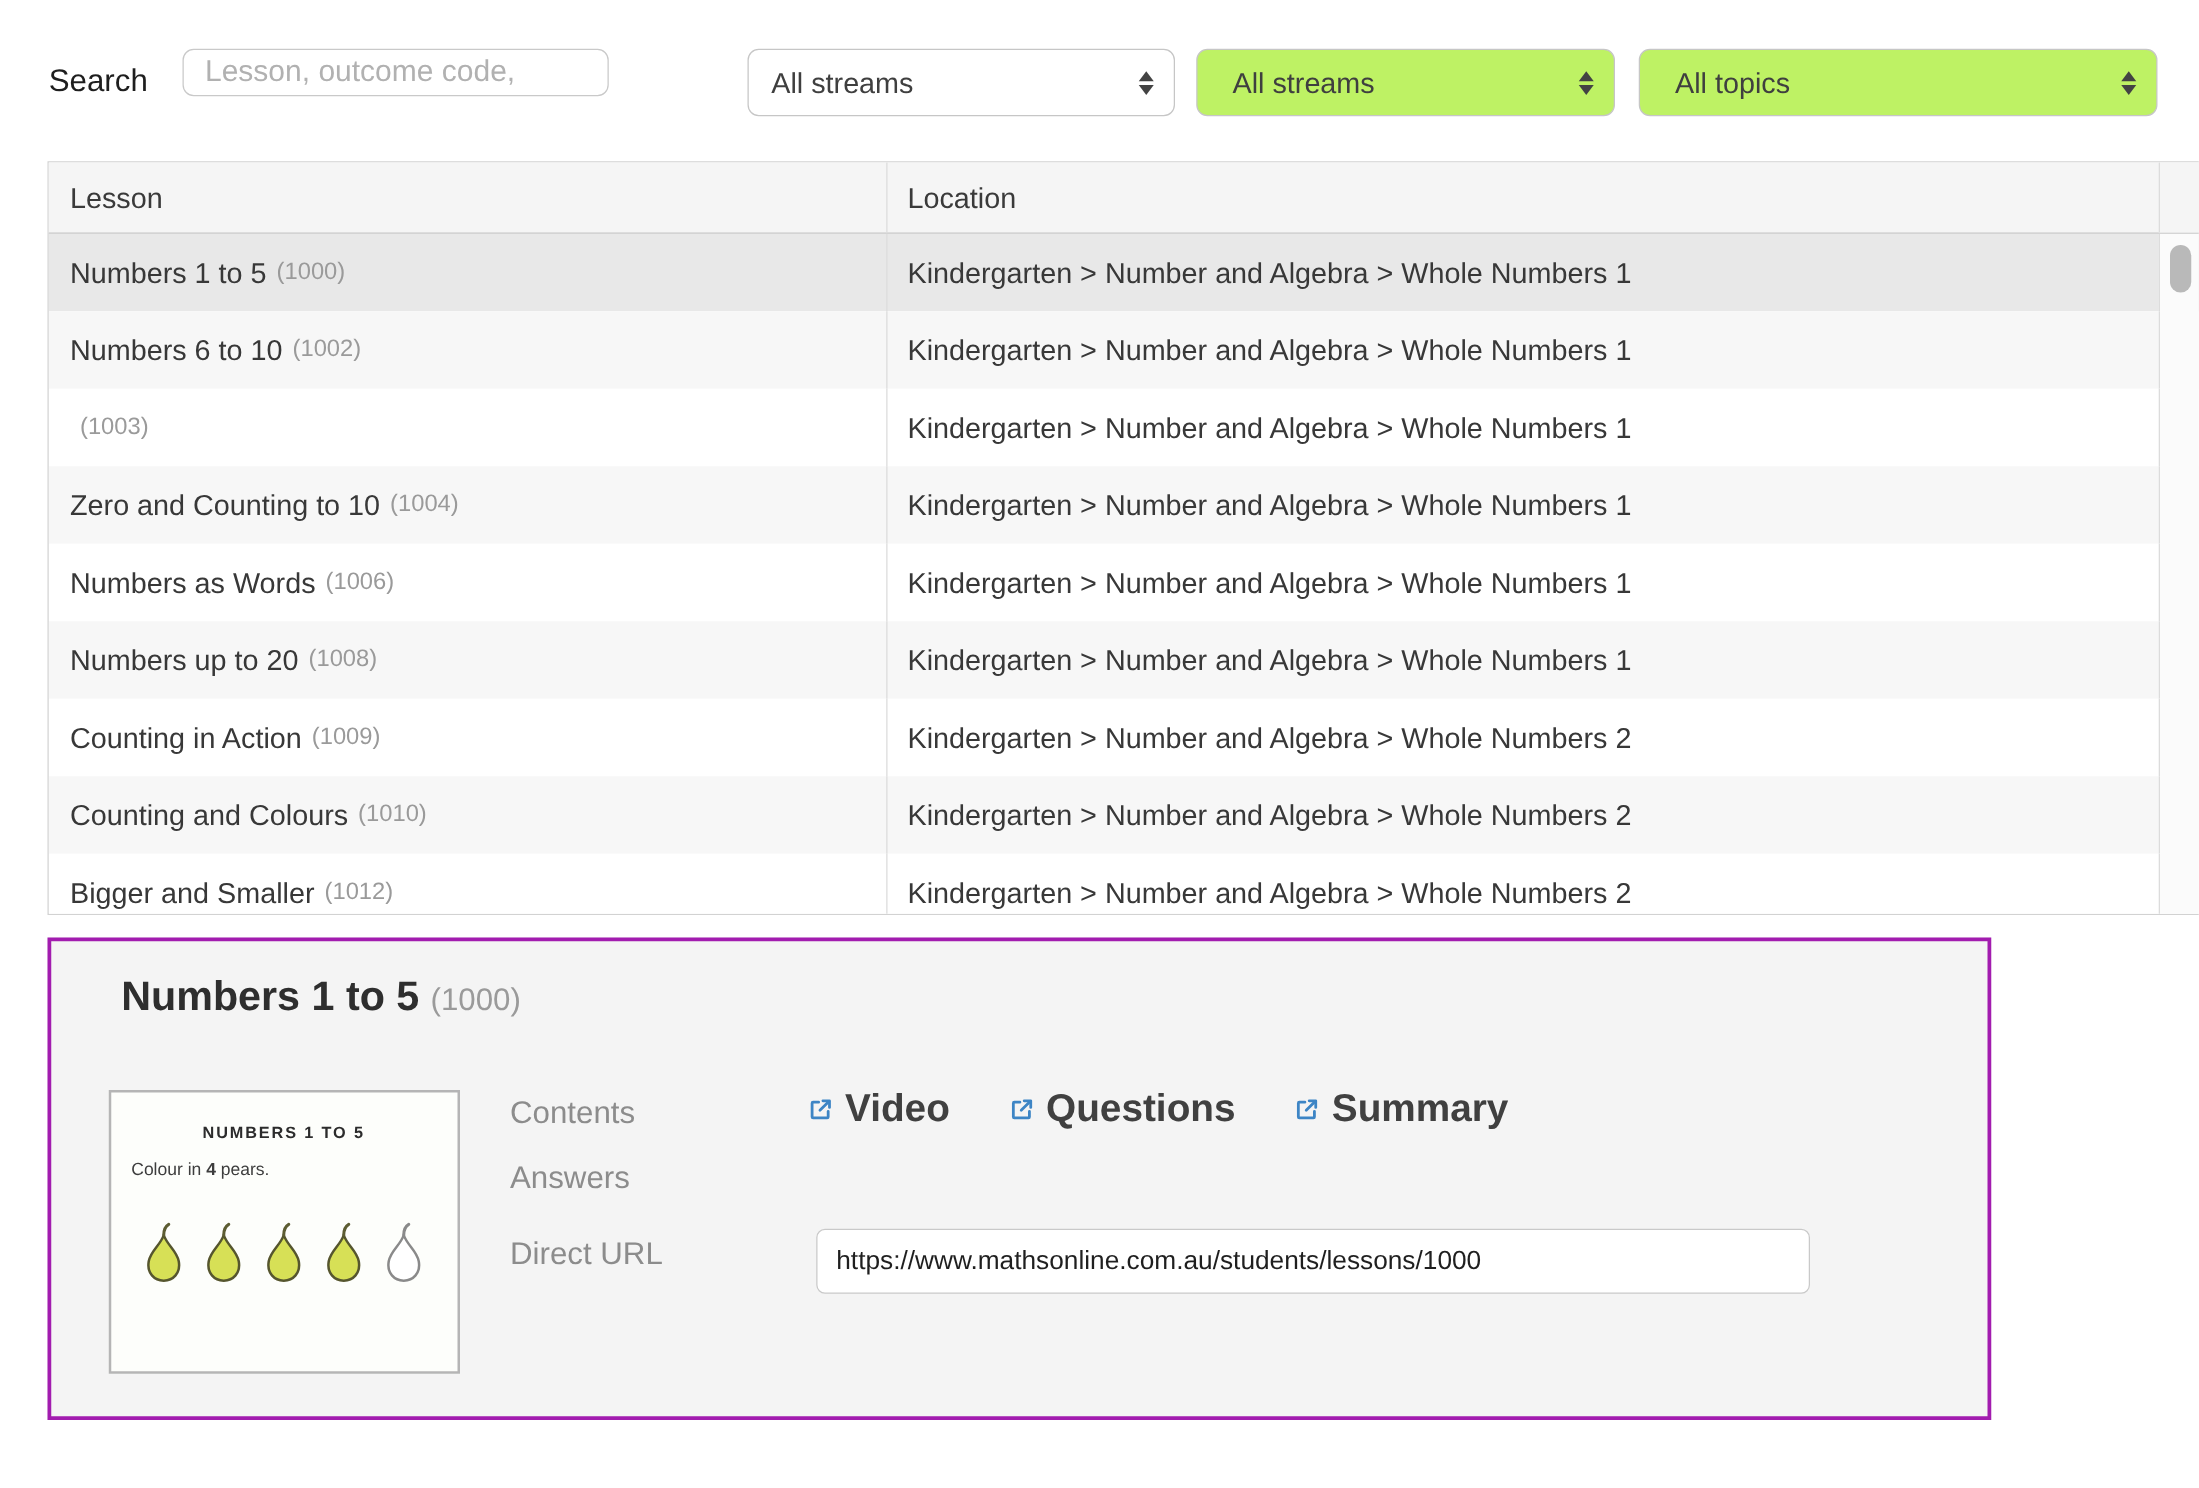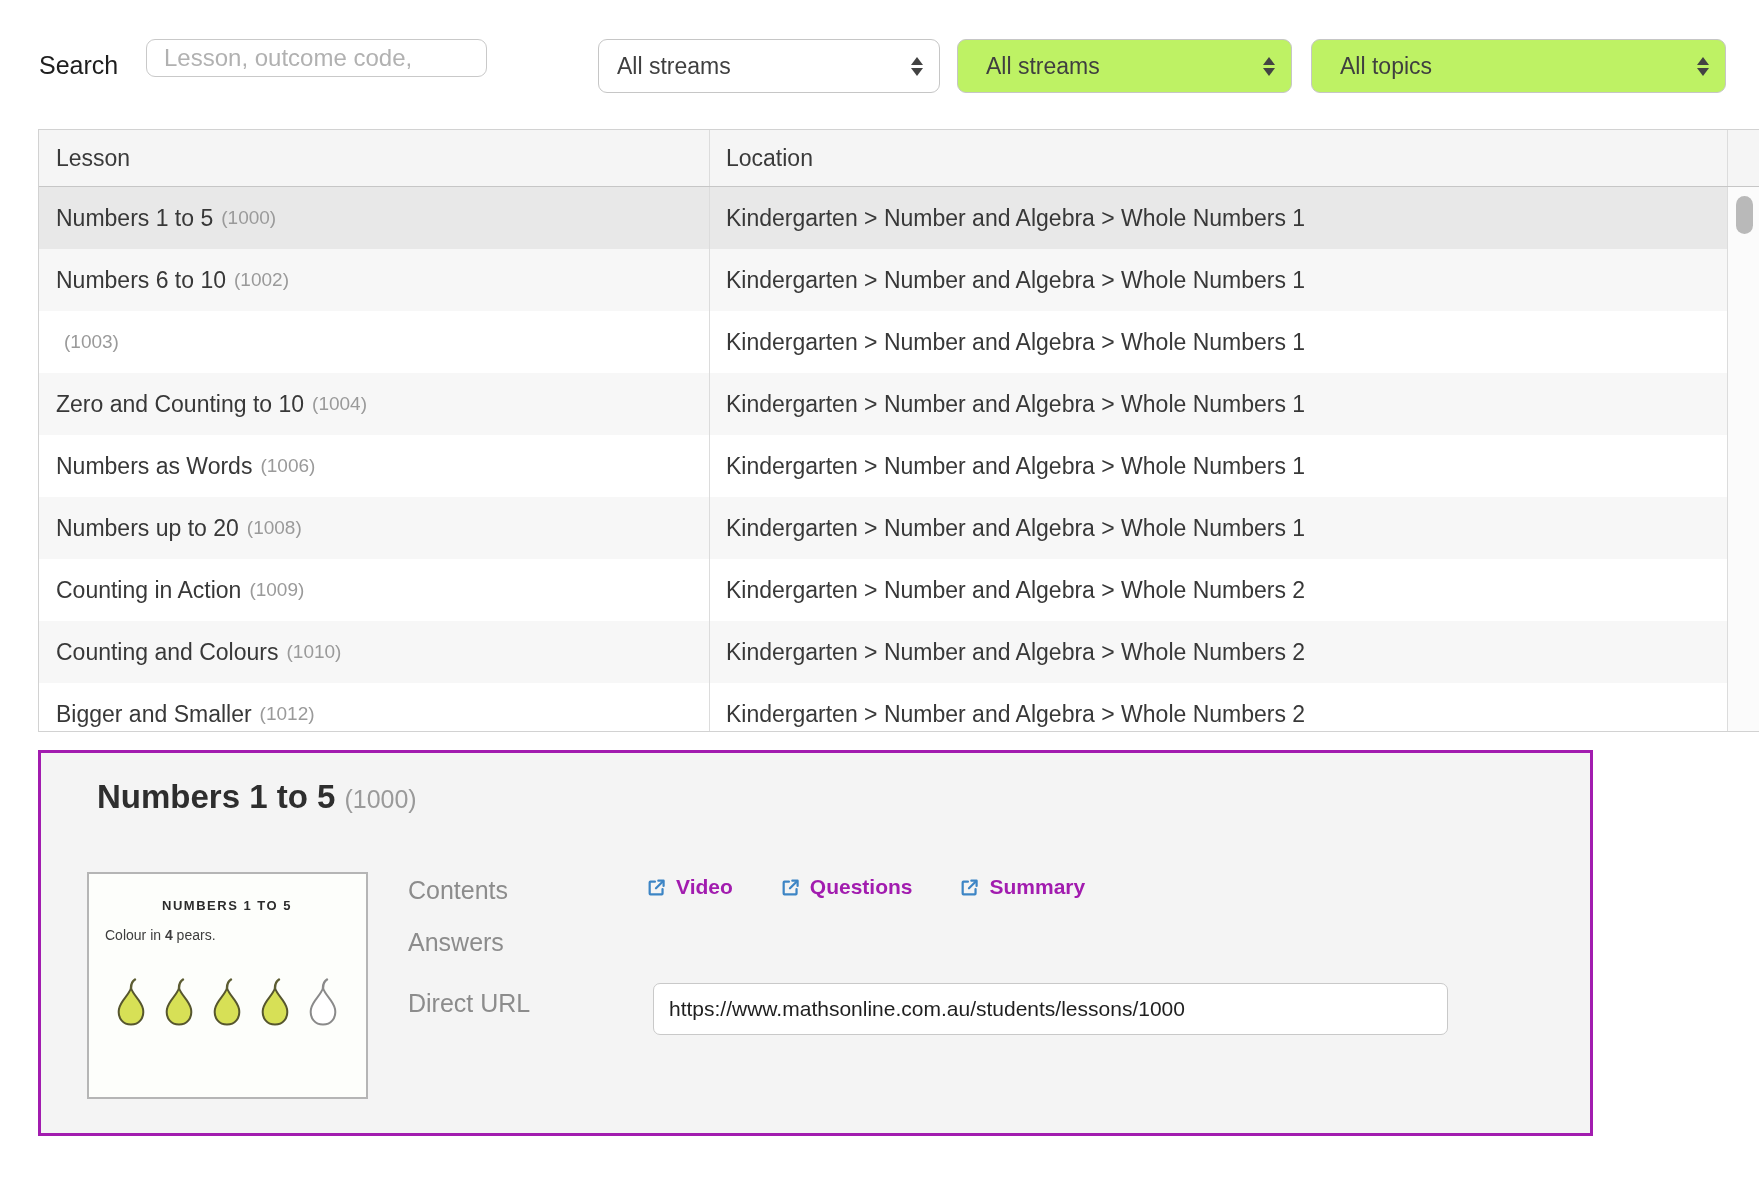--- a/index.html
+++ b/index.html
@@ -46,21 +46,21 @@
     background:#f4f4f4;border:3px solid #a21caf;}
   .detail-title{position:absolute;left:56px;top:25px;font-size:33px;font-weight:700;color:#2e2e2e;}
   .detail-title .code{font-size:25px;font-weight:400;color:#9a9a9a;margin-left:9px;}
   .thumb{position:absolute;left:46px;top:119px;width:281px;height:227px;box-sizing:border-box;
     background:#fdfefb;border:2px solid #b5b5b5;}
   .meta-label{position:absolute;left:367px;font-size:25px;color:#8c8c8c;}
   .label-contents{top:123px;}
   .label-answers{top:175px;}
   .label-url{top:236px;}
   .links-row{position:absolute;left:605px;top:114px;height:40px;display:flex;align-items:center;gap:47px;}
-  .dlink{display:flex;align-items:center;gap:9px;color:#a21caf;font-size:21px;font-weight:600;text-decoration:none;cursor:pointer;}
+  .dlink{display:flex;align-items:center;gap:9px;color:#404040;font-size:31px;font-weight:600;text-decoration:none;cursor:pointer;}
   .ext-icon{flex:0 0 auto;}
   .url-input{position:absolute;left:612px;top:230px;width:795px;height:52px;box-sizing:border-box;
     border:1px solid #c9c9c9;border-radius:7px;background:#fff;font-size:21px;color:#1f1f1f;
     padding:0 15px;outline:none;font-family:"Liberation Sans",sans-serif;}
 </style>
 </head>
 <body>
 
 <div class="search-label">Search</div>
 <input class="search-input" type="text" placeholder="Lesson, outcome code," style="">

